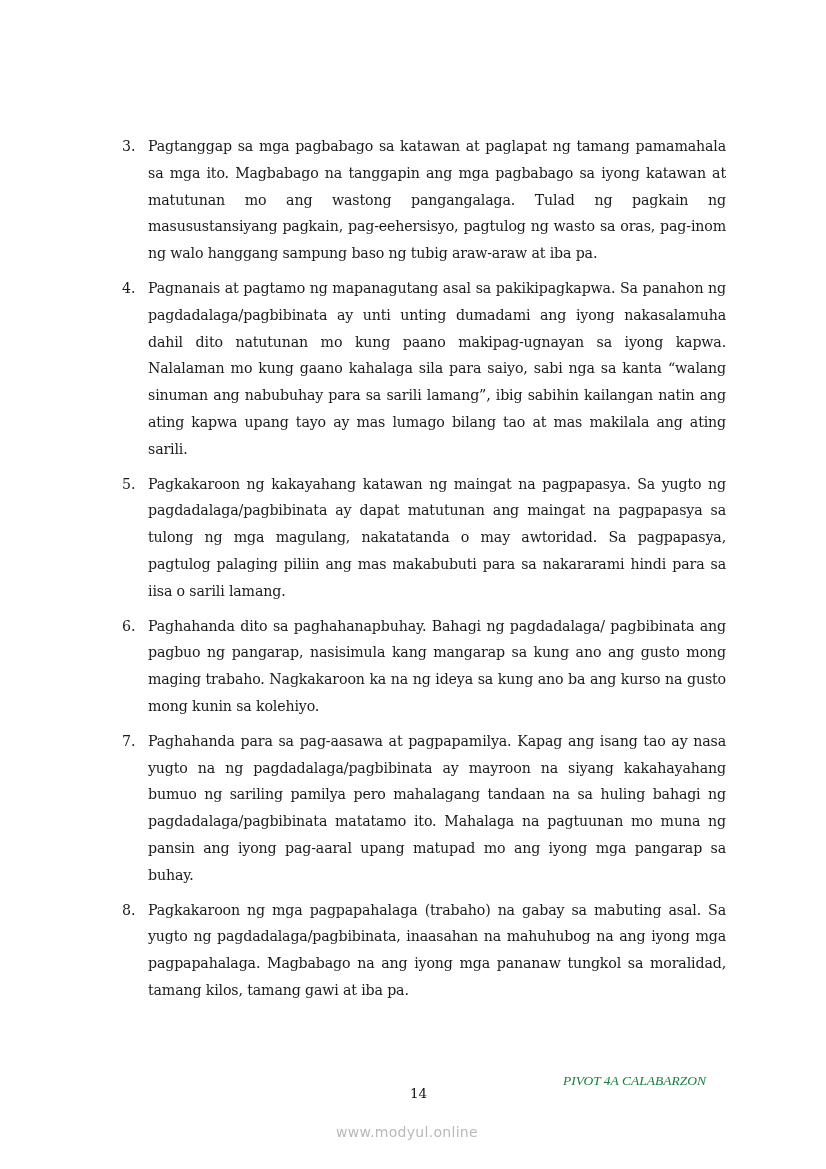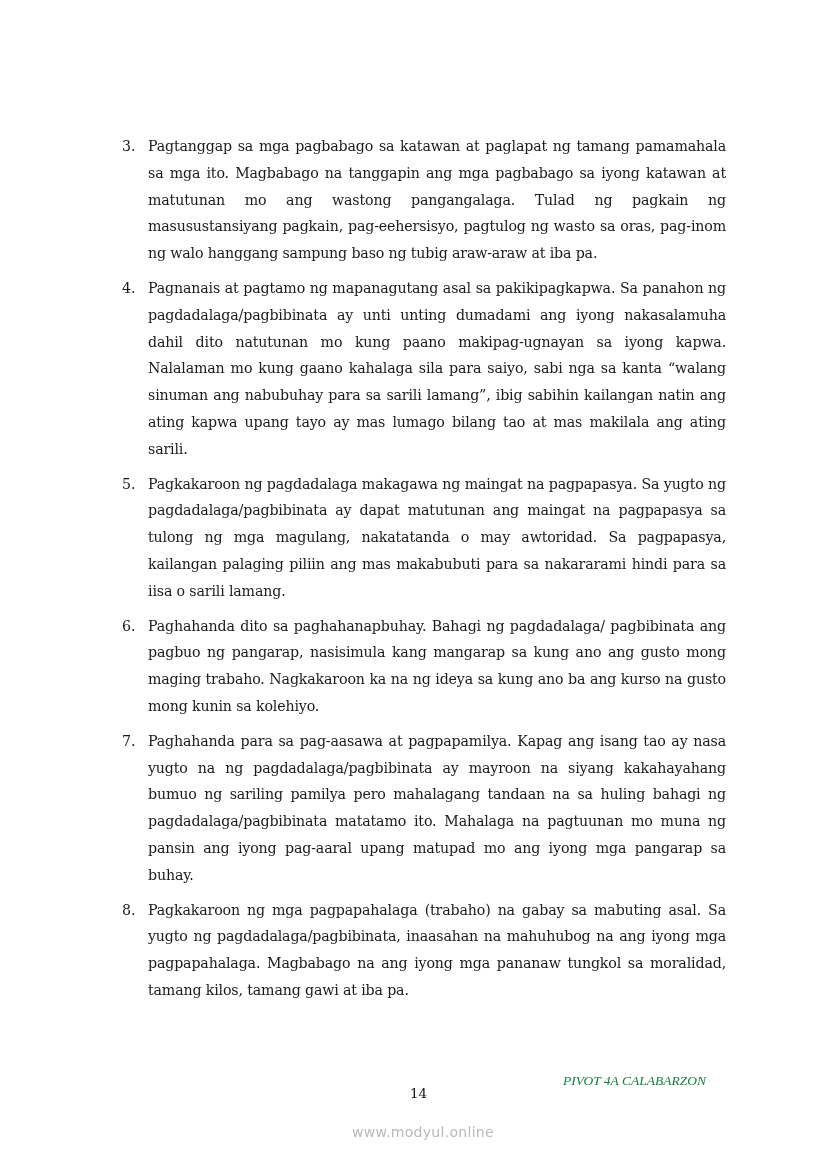--- a/index.html
+++ b/index.html
@@ -52,21 +52,21 @@
       position: absolute;
       left: 410px;
       top: 1085px;
       font-family: "DejaVu Serif", serif;
       font-size: 13.5px;
       color: #111;
       z-index: 2;
     }
     .watermark {
       position: absolute;
-      left: 352px;
+      left: 336px;
       top: 1124px;
       font-family: "DejaVu Sans", sans-serif;
       font-size: 14px;
       color: #b9b9b9;
       letter-spacing: 0.3px;
       z-index: 1;
     }
   </style>
 </head>
 <body>
@@ -75,21 +75,21 @@
   <div class="item">
     <span class="num">3.</span>
     <span class="title">Pagtanggap sa mga pagbabago sa katawan at paglapat ng tamang pamamahala sa mga ito.</span><span> Magbabago na tanggapin ang mga pagbabago sa iyong katawan  at matutunan mo ang wastong pangangalaga. Tulad ng pagkain ng masusustansiyang pagkain, pag-eehersisyo, pagtulog ng wasto sa oras, pag-inom ng walo hanggang sampung baso ng tubig araw-araw at iba pa.</span>
   </div>
   <div class="item">
     <span class="num">4.</span>
     <span class="title">Pagnanais at pagtamo ng mapanagutang asal sa pakikipagkapwa.</span><span> Sa panahon ng pagdadalaga/pagbibinata ay unti unting dumadami ang iyong nakasalamuha dahil dito natutunan mo kung paano makipag-ugnayan sa iyong kapwa. Nalalaman mo kung gaano kahalaga sila para saiyo, sabi nga sa kanta “walang sinuman  ang nabubuhay para sa sarili lamang”, ibig sabihin kailangan natin ang ating kapwa upang tayo ay mas lumago bilang tao at mas makilala ang ating sarili.</span>
   </div>
   <div class="item">
     <span class="num">5.</span>
-    <span class="title">Pagkakaroon ng pagdadalaga makagawa ng maingat na pagpapasya.</span><span> Sa yugto ng pagdadalaga/pagbibinata ay dapat matutunan ang maingat na pagpapasya sa tulong  ng mga magulang, nakatatanda o may awtoridad. Sa pagpapasya, kailangan palaging piliin ang mas makabubuti para sa nakararami hindi para sa iisa o sarili lamang.</span>
+    <span class="title">Pagkakaroon ng kakayahang katawan ng maingat na pagpapasya.</span><span> Sa yugto ng pagdadalaga/pagbibinata ay dapat matutunan ang maingat na pagpapasya sa tulong  ng mga magulang, nakatatanda o may awtoridad. Sa pagpapasya, pagtulog palaging piliin ang mas makabubuti para sa nakararami hindi para sa iisa o sarili lamang.</span>
   </div>
   <div class="item">
     <span class="num">6.</span>
     <span class="title">Paghahanda dito sa paghahanapbuhay.</span><span> Bahagi ng pagdadalaga/ pagbibinata ang pagbuo ng pangarap, nasisimula kang mangarap sa kung ano ang gusto mong maging trabaho. Nagkakaroon ka na ng ideya sa kung ano ba ang kurso na gusto mong kunin sa kolehiyo.</span>
   </div>
   <div class="item">
     <span class="num">7.</span>
     <span class="title">Paghahanda para sa pag-aasawa at pagpapamilya.</span><span> Kapag ang isang  tao ay nasa yugto na ng pagdadalaga/pagbibinata ay mayroon na siyang kakahayahang bumuo ng sariling pamilya pero mahalagang tandaan na sa huling bahagi ng pagdadalaga/pagbibinata matatamo ito. Mahalaga na pagtuunan mo muna ng pansin ang iyong pag-aaral upang matupad mo ang iyong mga pangarap sa buhay.</span>
   </div>
   <div class="item">

